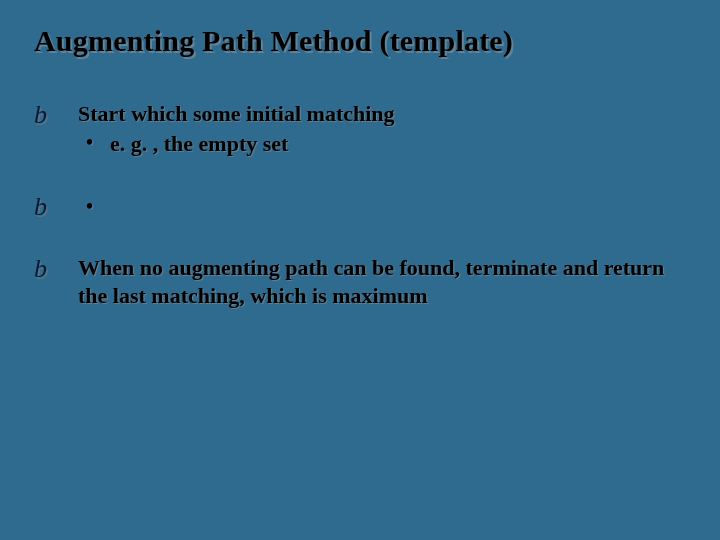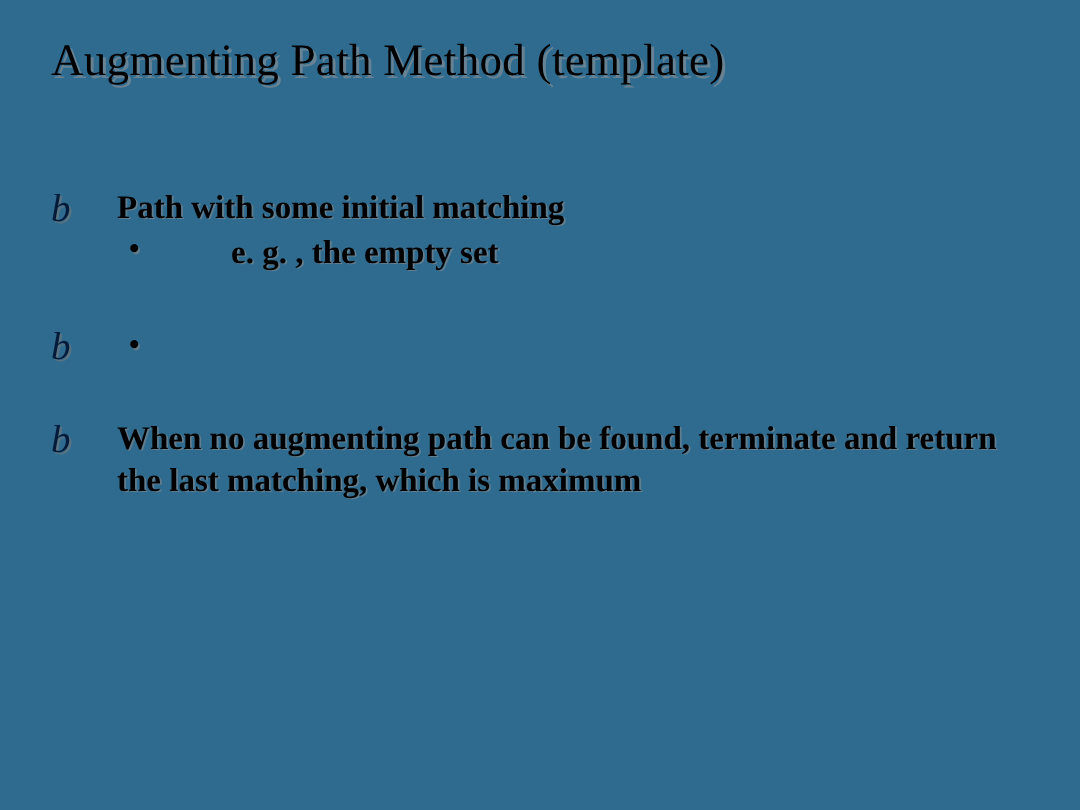--- a/index.html
+++ b/index.html
@@ -10,24 +10,24 @@
     font-family: "Times New Roman", Times, serif;
     overflow: hidden;
   }
   .slide {
     width: 100%;
     height: 100%;
     padding: 24px 34px 24px 34px;
   }
   .title {
     font-size: 30px;
-    font-weight: normal;
+    font-weight: bold;
     color: #000;
     text-shadow: 2px 2px 0 rgba(150,150,150,0.55);
-    margin-bottom: 66px;
+    margin-bottom: 42px;
     letter-spacing: 0.2px;
   }
   .item {
     display: flex;
     align-items: flex-start;
     margin-bottom: 34px;
   }
   .bullet {
     width: 44px;
     flex-shrink: 0;
@@ -56,33 +56,32 @@
     width: 32px;
     flex-shrink: 0;
     text-align: left;
     padding-left: 8px;
     font-size: 20px;
     line-height: 1.28;
   }
   .sub .subtext {
     font-weight: bold;
     font-size: 22px;
-    margin-left: 44px;
   }
 </style>
 </head>
 <body>
 
 <div class="slide">
   <div class="title">Augmenting Path Method (template)</div>
 
   <div class="item">
     <div class="bullet">b</div>
     <div class="body">
-      <div>Path with some initial matching</div>
+      <div>Start which some initial matching</div>
       <div class="sub">
         <div class="dot">•</div>
         <div class="subtext">e. g. , the empty set</div>
       </div>
     </div>
   </div>
 
   <div class="item">
     <div class="bullet">b</div>
     <div class="body">

